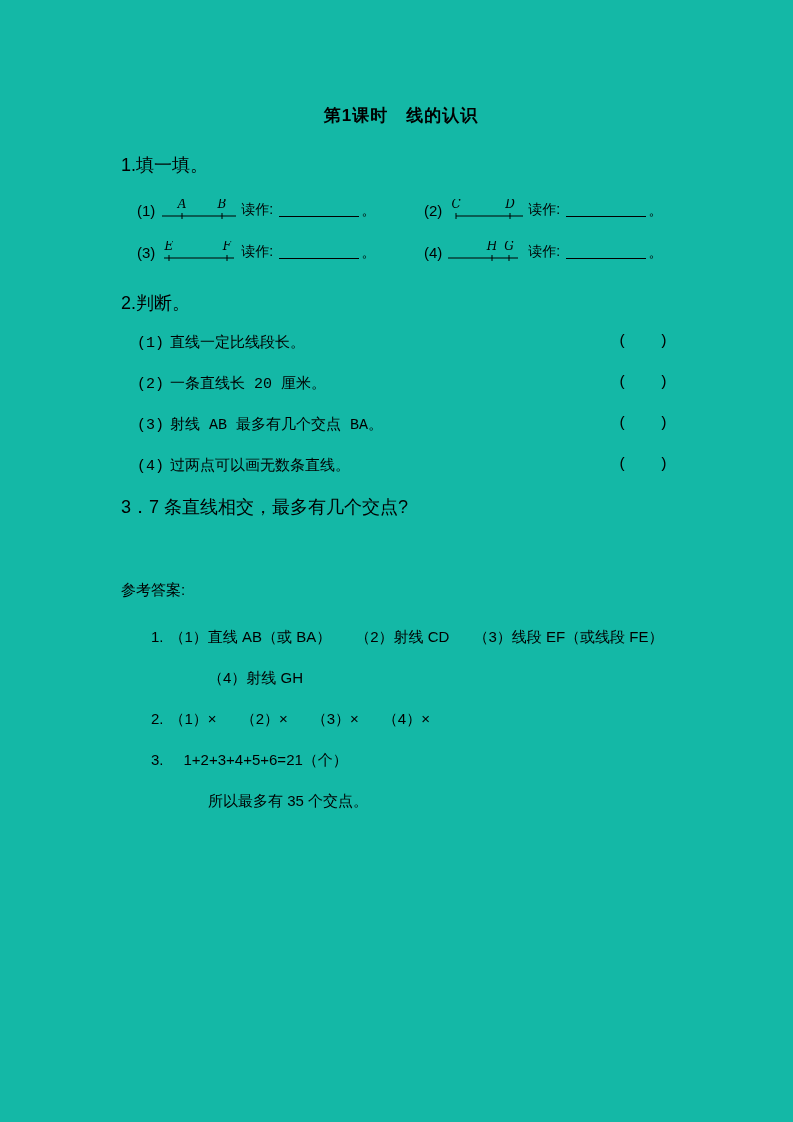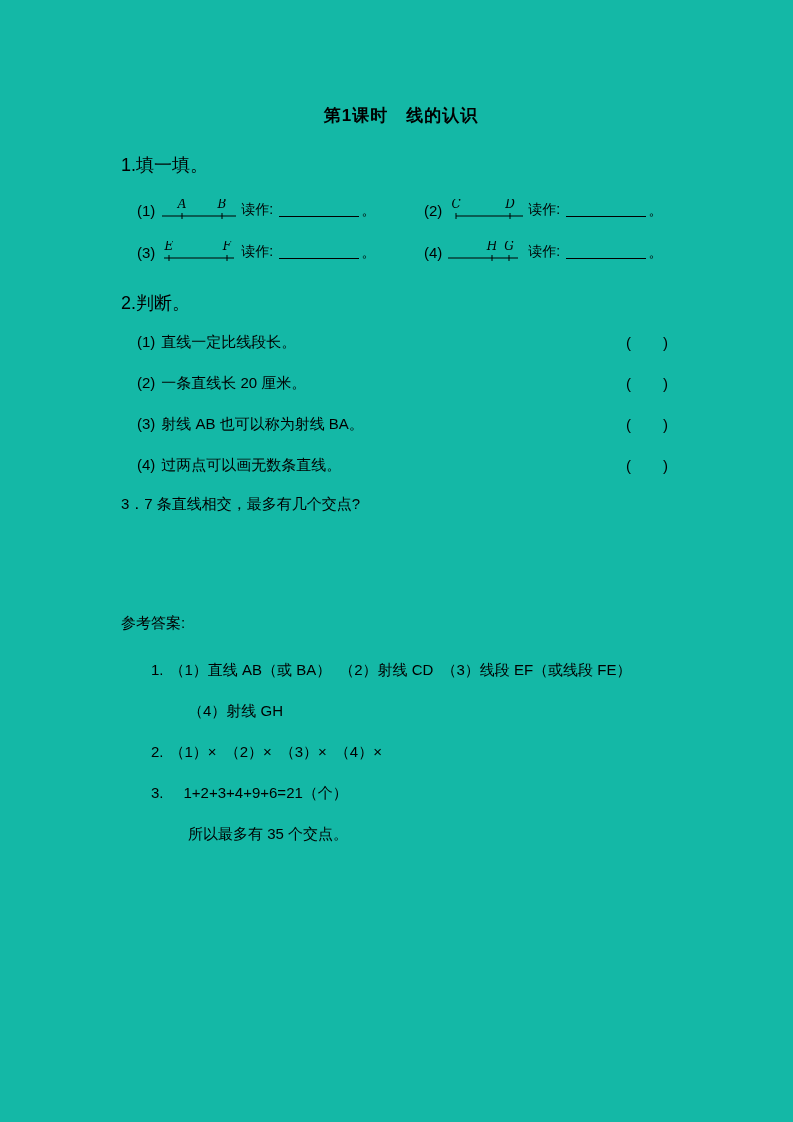--- a/index.html
+++ b/index.html
@@ -16,33 +16,33 @@
   .fill-row.second { margin-top:16px; }
   .fill-item { display:flex; align-items:center; }
   .fill-item.first { width:287px; }
   .num { font-size:15px; margin-right:4px; white-space:nowrap; }
   .fig { flex:0 0 auto; display:block; }
   .fig line { stroke:#000; stroke-width:1; }
   .fig text { font-family:"DejaVu Serif", serif; font-style:italic; font-size:12px; fill:#000; text-anchor:middle; }
   .read { font-size:14px; margin-left:4px; white-space:nowrap; }
   .blank { width:80px; height:16px; border-bottom:1px solid #000; align-self:flex-end; margin:0 2px 4px 6px; }
   .period { font-size:15px; }
-  .judge-row { display:flex; justify-content:space-between; align-items:center;
-               margin-left:16px; width:531px; margin-top:22px; font-size:15px; }
+  .judge-row { display:flex; justify-content:space-between; 
+               margin-left:16px; width:531px; margin-top:22px; font-size:15px;font-family:Liberation Mono, monospace; }
   .judge-row.first { margin-top:18px; }
   .judge-text .jnum { margin-right:6px; }
   .paren-group { white-space:nowrap; font-size:15px; }
   .paren-gap { display:inline-block; width:32px; }
-  .q3-line { font-size:15px; margin-top:20px; }
-  .ans-heading { font-size:15px; margin-top:100px; }
+  .q3-line { font-size:18px; margin-top:20px; }
+  .ans-heading { font-size:15px; margin-top:62px; }
   .ans-row { display:flex; align-items:baseline; font-size:15px; margin-left:30px; margin-top:22px; }
   .ans-row.firstrow { margin-top:28px; }
-  .ans-row.indent2 { margin-left:67px;text-align:right; }
+  .ans-row.indent2 { margin-left:87px;text-align:right; }
   .ans-label { margin-right:6px; white-space:nowrap; }
-  .ans-parts { display:flex; gap:8px; }
+  .ans-parts { display:flex; gap:24px; }
   .ans-eq { margin-left:14px; }
 </style>
 </head>
 <body>
 
 <div class="page">
 
   <h1 class="title">第1课时　线的认识</h1>
 
   <div class="q-heading">1.填一填。</div>
@@ -120,21 +120,21 @@
     <span class="judge-text">
       <span class="jnum">(2)</span><span>一条直线长 20 厘米。</span>
     </span>
     <span class="paren-group">
       <span>(</span><span class="paren-gap"></span><span>)</span>
     </span>
   </div>
 
   <div class="judge-row">
     <span class="judge-text">
-      <span class="jnum">(3)</span><span>射线 AB 也可以称为射线 BA。</span>
+      <span class="jnum">(3)</span><span>射线 AB 最多有几个交点 BA。</span>
     </span>
     <span class="paren-group">
       <span>(</span><span class="paren-gap"></span><span>)</span>
     </span>
   </div>
 
   <div class="judge-row">
     <span class="judge-text">
       <span class="jnum">(4)</span><span>过两点可以画无数条直线。</span>
     </span>
@@ -165,20 +165,20 @@
     <span class="ans-parts">
       <span>（1）×</span>
       <span>（2）×</span>
       <span>（3）×</span>
       <span>（4）×</span>
     </span>
   </div>
 
   <div class="ans-row">
     <span class="ans-label">3.</span>
-    <span class="ans-eq">1+2+3+4+9+6=21（个）</span>
+    <span class="ans-eq">1+2+3+4+5+6=21（个）</span>
   </div>
 
   <div class="ans-row indent2">
     <span>所以最多有 35 个交点。</span>
   </div>
 
 </div>
 
 </body></html>

